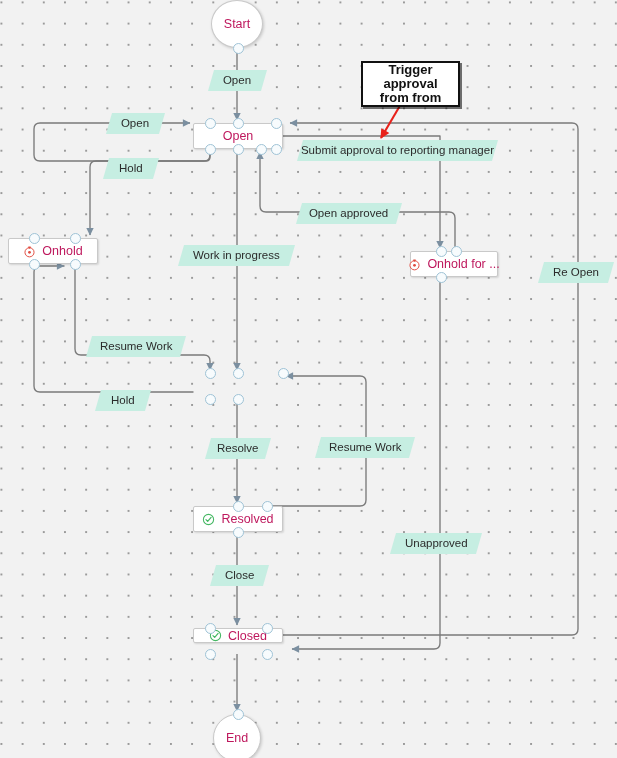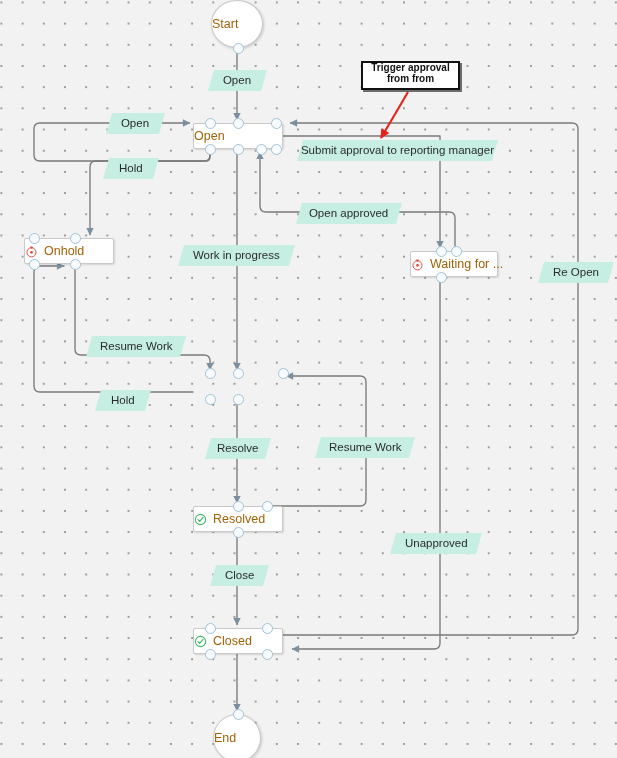--- a/index.html
+++ b/index.html
@@ -30,23 +30,24 @@
   }
   
   .node {
     position: absolute;
     box-sizing: border-box;
     background: #ffffff;
     border: 1px solid #c9c9c9;
     border-radius: 2px;
     display: flex;
     align-items: center;
+    justify-content: center;
     gap: 6px;
     font-size: 12.5px;
-    color: #a16207;
+    color: #be185d;
     box-shadow: 1px 1px 2px rgba(0,0,0,0.13);
     z-index: 5;
   }
   .node.terminal {
     border-radius: 50%;
     box-shadow: 1px 1px 3px rgba(0,0,0,0.18);
   }
   .node .nlabel { white-space: nowrap; }
 
   
@@ -81,30 +82,30 @@
     transform: skewX(16deg);
     display: block;
   }
 
   
   #annotation {
     position: absolute;
     left: 361px;
     top: 61px;
     width: 99px;
-    height: 29px;
+    height: 46px;
     box-sizing: border-box;
     background: #ffffff;
     border: 2.2px solid #111111;
     box-shadow: 2px 2px 0 rgba(0,0,0,0.55);
     display: flex;
-    align-items: flex-start;
+    align-items: flex-end;
     justify-content: center;
     text-align: center;
-    font-size: 10px;
+    font-size: 13px;
     font-weight: bold;
     line-height: 1.08;
     color: #111111;
     z-index: 20;
   }
   #annotation span { display: block; }
 
   
   .icon { display: inline-block; line-height: 0; flex: 0 0 auto; }
 </style>
@@ -217,21 +218,21 @@
     <span class="nlabel">Open</span>
   </div>
   <div class="port" style="left:205px; top:118px;"></div>
   <div class="port" style="left:233px; top:118px;"></div>
   <div class="port" style="left:271px; top:118px;"></div>
   <div class="port" style="left:205px; top:144px;"></div>
   <div class="port" style="left:233px; top:144px;"></div>
   <div class="port" style="left:256px; top:144px;"></div>
   <div class="port" style="left:271px; top:144px;"></div>
 
-  <div class="node" style="left:8px; top:238px; width:90px; height:26px;margin-left:16px;">
+  <div class="node" style="left:8px; top:238px; width:90px; height:26px;">
     <span class="icon">
       <svg width="13" height="13" viewBox="0 0 16 16">
         <circle cx="8" cy="9" r="5.6" fill="#ffffff" stroke="#e04a3f" stroke-width="1.2"></circle>
         <rect x="6.4" y="1.7" width="3.2" height="1.9" rx="0.5" fill="#e04a3f"></rect>
         <rect x="7.3" y="3.2" width="1.4" height="1.3" fill="#e04a3f"></rect>
         <circle cx="8" cy="9" r="1.7" fill="#e04a3f"></circle>
       </svg>
     </span>
     <span class="nlabel">Onhold</span>
   </div>
@@ -242,21 +243,21 @@
 
   <div class="node" style="left:410px; top:251px; width:88px; height:26px;">
     <span class="icon">
       <svg width="13" height="13" viewBox="0 0 16 16">
         <circle cx="8" cy="9" r="5.6" fill="#ffffff" stroke="#e04a3f" stroke-width="1.2"></circle>
         <rect x="6.4" y="1.7" width="3.2" height="1.9" rx="0.5" fill="#e04a3f"></rect>
         <rect x="7.3" y="3.2" width="1.4" height="1.3" fill="#e04a3f"></rect>
         <circle cx="8" cy="9" r="1.7" fill="#e04a3f"></circle>
       </svg>
     </span>
-    <span class="nlabel">Waiting for ...</span>
+    <span class="nlabel">Onhold for ...</span>
   </div>
   <div class="port" style="left:436px; top:246px;"></div>
   <div class="port" style="left:451px; top:246px;"></div>
   <div class="port" style="left:436px; top:272px;"></div>
 
   <div class="port" style="left:205px; top:368px;"></div>
   <div class="port" style="left:233px; top:368px;"></div>
   <div class="port" style="left:278px; top:368px;"></div>
   <div class="port" style="left:205px; top:394px;"></div>
   <div class="port" style="left:233px; top:394px;"></div>
@@ -267,21 +268,21 @@
         <circle cx="8" cy="8" r="6.3" fill="#ffffff" stroke="#46b864" stroke-width="1.3"></circle>
         <path d="M4.9,8.2 L7,10.3 L11.2,5.5" fill="none" stroke="#46b864" stroke-width="1.5" stroke-linecap="round" stroke-linejoin="round"></path>
       </svg>
     </span>
     <span class="nlabel">Resolved</span>
   </div>
   <div class="port" style="left:233px; top:501px;"></div>
   <div class="port" style="left:262px; top:501px;"></div>
   <div class="port" style="left:233px; top:527px;"></div>
 
-  <div class="node" style="left:193px; top:628px; width:90px; height:26px;">
+  <div class="node" style="left:193px; top:628px; width:90px; height:15px;">
     <span class="icon">
       <svg width="13" height="13" viewBox="0 0 16 16">
         <circle cx="8" cy="8" r="6.3" fill="#ffffff" stroke="#46b864" stroke-width="1.3"></circle>
         <path d="M4.9,8.2 L7,10.3 L11.2,5.5" fill="none" stroke="#46b864" stroke-width="1.5" stroke-linecap="round" stroke-linejoin="round"></path>
       </svg>
     </span>
     <span class="nlabel">Closed</span>
   </div>
   <div class="port" style="left:205px; top:623px;"></div>
   <div class="port" style="left:262px; top:623px;"></div>

